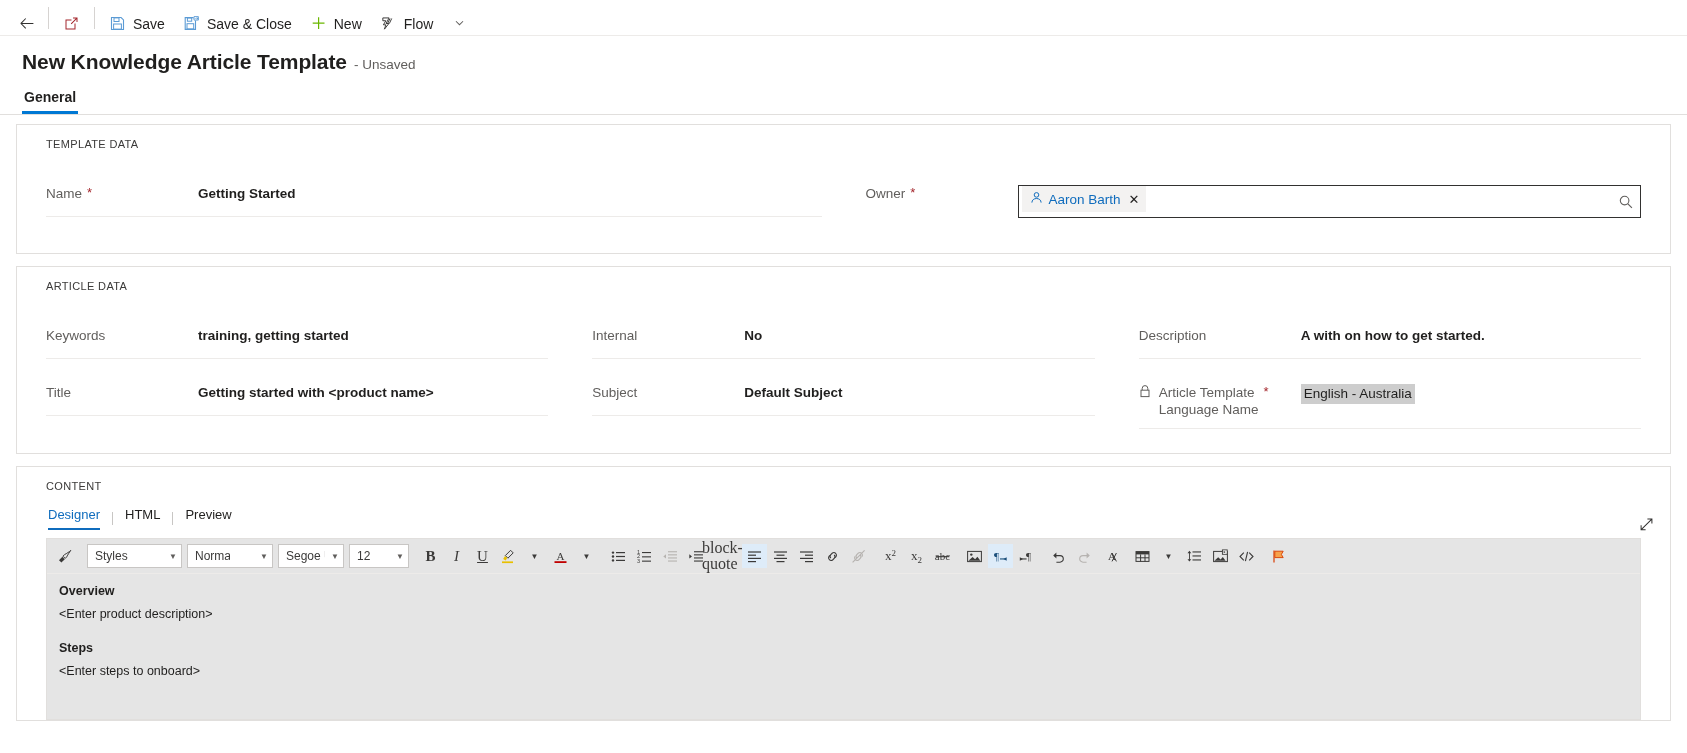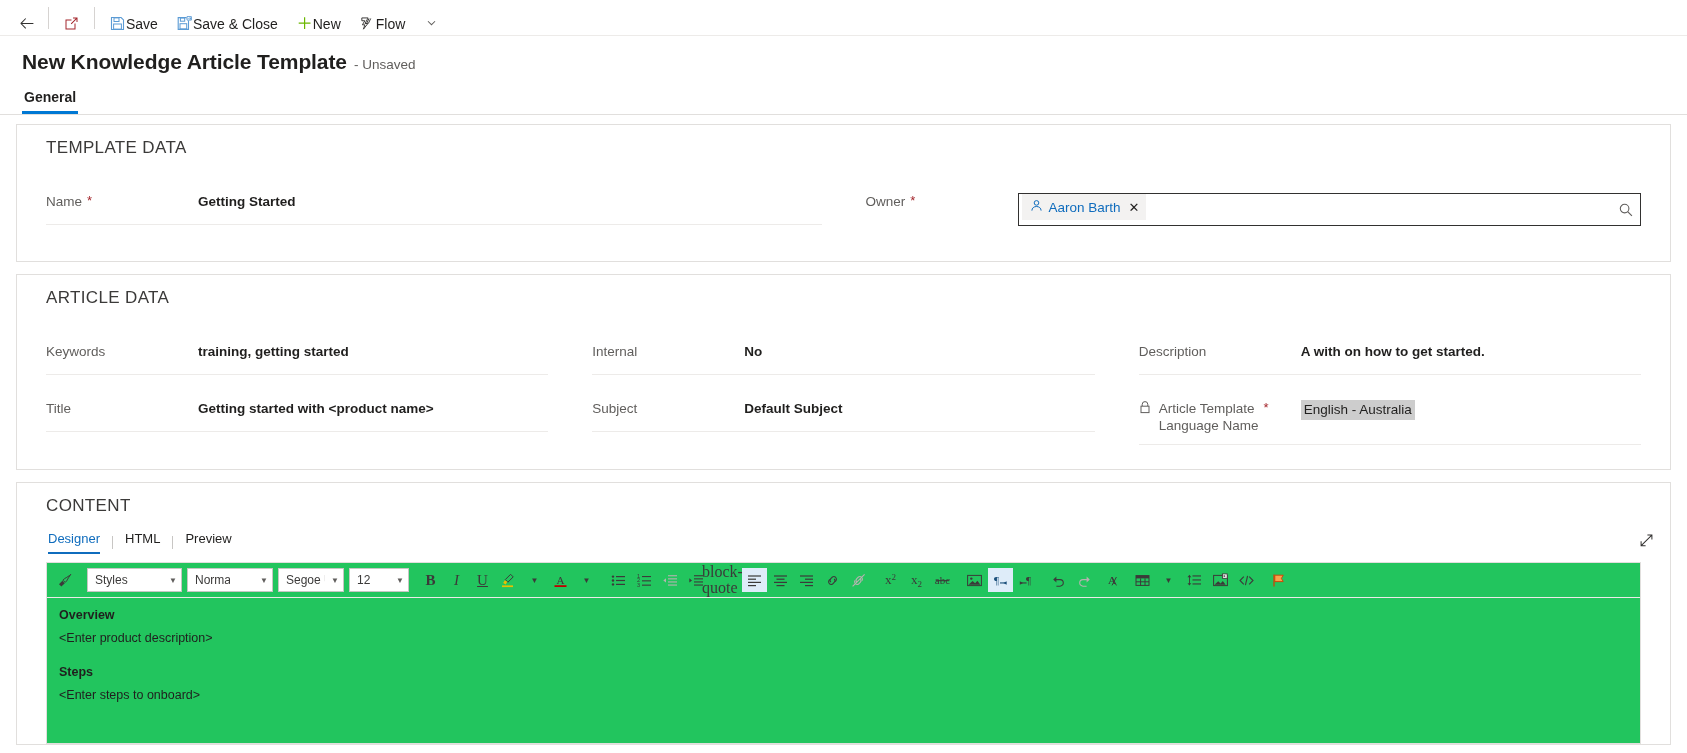--- a/index.html
+++ b/index.html
@@ -14,21 +14,21 @@
 
   
   .cmdbar {
     height: 36px;
     display: flex; align-items: center;
     padding: 0 10px;
     border-bottom: 1px solid #edebe9;
     background: #ffffff;
   }
   .cmd-btn {
-    display: flex; align-items: center; 
+    display: flex; align-items: center; gap: 7px;
     height: 36px; padding: 0 9px;
     font-size: 14px; color: #201f1e;
     cursor: pointer; white-space: nowrap; margin-top: 12px;
   }
   .cmd-sep { width: 1px; height: 22px; background: #d6d3d1; margin: 0 5px; }
   .cmd-ico { display: inline-flex; align-items: center; justify-content: center; width: 17px; height: 17px; }
   .cmd-ico svg { display: block; }
   .cmd-label { line-height: 1; }
   .back-btn { padding: 0 8px; }
 
@@ -59,21 +59,21 @@
 
   
   .canvas { padding: 9px 16px 0 16px; background: #ffffff; }
   .section {
     border: 1px solid #e1dfdd;
     background: #ffffff;
     margin-bottom: 12px;
     padding: 13px 14px 8px 14px;
   }
   .sec-title {
-    font-size: 17px; color: #3b3a39;
+    font-size: 11px; color: #3b3a39;
     letter-spacing: 0.35px;
     padding: 0 0 10px 15px;
   }
 
   
   .cols { display: flex; }
   .col { flex: 1 1 0; min-width: 0; }
   .col.pad-l { padding-left: 14px; }
 
   .field {
@@ -145,21 +145,21 @@
     content: ""; position: absolute; left: 2px; right: 12px; bottom: 0;
     height: 2px; background: #0f6cbd;
   }
   .ed-div { width: 1px; height: 13px; background: #c8c6c4; }
 
   .expand-ico { position: absolute; right: 16px; top: 50px; cursor: pointer; }
 
   .rte {
     border: 1px solid #e1dfdd;
     margin: 8px 15px 0 15px;
-    background: #22c55e;
+    background: #e5e5e5;
   }
   .rte-toolbar {
     display: flex; align-items: center;
     gap: 1px; padding: 5px 6px;
     border-bottom: 1px solid #edebe9;
     flex-wrap: nowrap; overflow: hidden;
     height: 35px;
   }
   .tb-btn {
     width: 25px; height: 24px;

